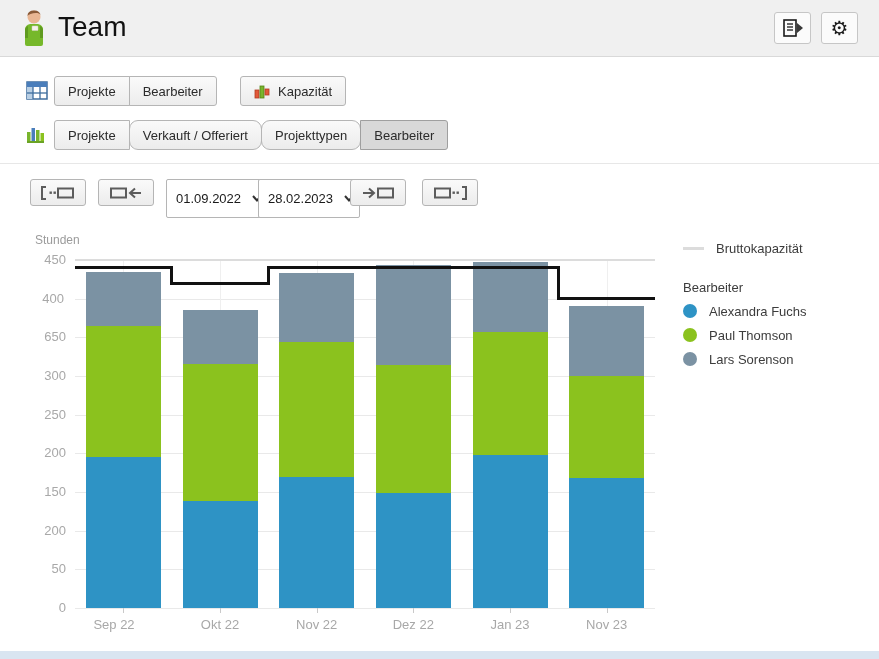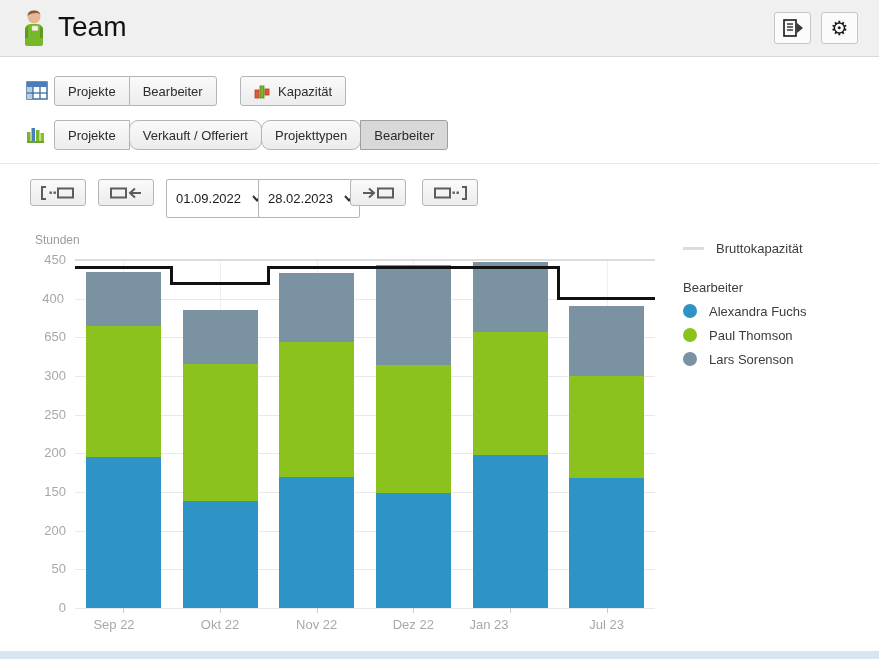--- a/index.html
+++ b/index.html
@@ -204,24 +204,24 @@
     <div class="xtick" style="left: 220px; top: 393px;"></div>
     <div class="xlab" style="left: 175px; top: 402px;">Okt 22</div>
     <div class="grid-v" style="left: 316.7px; top: 45px; height: 348px;"></div>
     <div class="xtick" style="left: 316.7px; top: 393px;"></div>
     <div class="xlab" style="left: 271.7px; top: 402px;">Nov 22</div>
     <div class="grid-v" style="left: 413.3px; top: 45px; height: 348px;"></div>
     <div class="xtick" style="left: 413.3px; top: 393px;"></div>
     <div class="xlab" style="left: 368.3px; top: 402px;">Dez 22</div>
     <div class="grid-v" style="left: 510px; top: 45px; height: 348px;"></div>
     <div class="xtick" style="left: 510px; top: 393px;"></div>
-    <div class="xlab" style="left: 444px; top: 402px;">Jan 23</div>
+    <div class="xlab" style="left: 465px; top: 402px;">Jan 23</div>
     <div class="grid-v" style="left: 606.7px; top: 45px; height: 348px;"></div>
     <div class="xtick" style="left: 606.7px; top: 393px;"></div>
-    <div class="xlab" style="left: 561.7px; top: 402px;">Jul 23</div>
+    <div class="xlab" style="left: 561.7px; top: 402px;">Nov 23</div>
     <div class="barseg" style="left: 85.8px; top: 242.2px; width: 75px; height: 150.8px; background: rgb(46, 147, 197);"></div>
     <div class="barseg" style="left: 85.8px; top: 110.7px; width: 75px; height: 131.5px; background: rgb(139, 194, 30);"></div>
     <div class="barseg" style="left: 85.8px; top: 56.6px; width: 75px; height: 54.1px; background: rgb(123, 146, 163);"></div>
     <div class="barseg" style="left: 182.5px; top: 286.3px; width: 75px; height: 106.7px; background: rgb(46, 147, 197);"></div>
     <div class="barseg" style="left: 182.5px; top: 148.6px; width: 75px; height: 137.7px; background: rgb(139, 194, 30);"></div>
     <div class="barseg" style="left: 182.5px; top: 95.3px; width: 75px; height: 53.4px; background: rgb(123, 146, 163);"></div>
     <div class="barseg" style="left: 279.2px; top: 261.5px; width: 75px; height: 131.5px; background: rgb(46, 147, 197);"></div>
     <div class="barseg" style="left: 279.2px; top: 127px; width: 75px; height: 134.6px; background: rgb(139, 194, 30);"></div>
     <div class="barseg" style="left: 279.2px; top: 58.1px; width: 75px; height: 68.8px; background: rgb(123, 146, 163);"></div>
     <div class="barseg" style="left: 375.8px; top: 277.8px; width: 75px; height: 115.2px; background: rgb(46, 147, 197);"></div>

